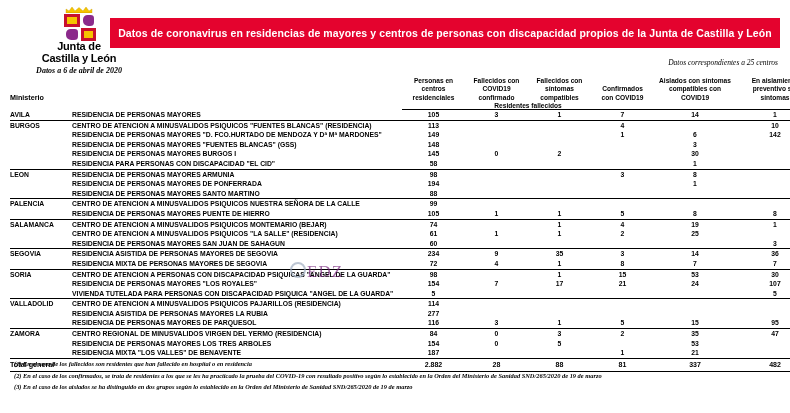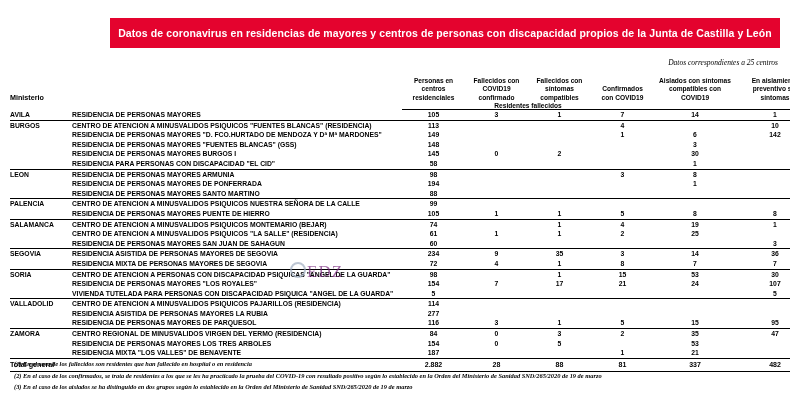--- a/index.html
+++ b/index.html
@@ -134,20 +134,37 @@
     width:12px;height:12px;border:2px solid #9aa9bd;border-radius:50%;
     margin-right:1px;display:inline-block;
   }
   .wm-text{font-style:normal;}
 </style>
 </head>
 <body>
 
 <div class="header">
 
+  <div class="logo-block">
+    <div class="crest">
+      <svg class="crown" viewBox="0 0 28 8">
+        <path d="M1 7 L1 3 L4 5 L7 1 L10 5 L14 1.5 L18 5 L21 1 L24 5 L27 3 L27 7 Z" fill="#F5C400" stroke="#C9A000" stroke-width="0.4"></path>
+        <rect x="1" y="6.4" width="26" height="1.4" fill="#E0B000"></rect>
+      </svg>
+      <div class="shield">
+        <div class="q q-castle"></div>
+        <div class="q q-lion"></div>
+        <div class="q q-lion"></div>
+        <div class="q q-castle"></div>
+      </div>
+    </div>
+    <div class="logo-text1">Junta de</div>
+    <div class="logo-text2">Castilla y León</div>
+    <div class="logo-date">Datos a 6 de abril de 2020</div>
+  </div>
 
   <div class="title-bar">
     <span>Datos de coronavirus en residencias de mayores y centros de personas con discapacidad propios de la Junta de Castilla y León</span>
   </div>
 </div>
 
 <div class="centros-note">Datos correspondientes a 25 centros</div>
 
 <div class="table-wrap">
   <table class="grid">

